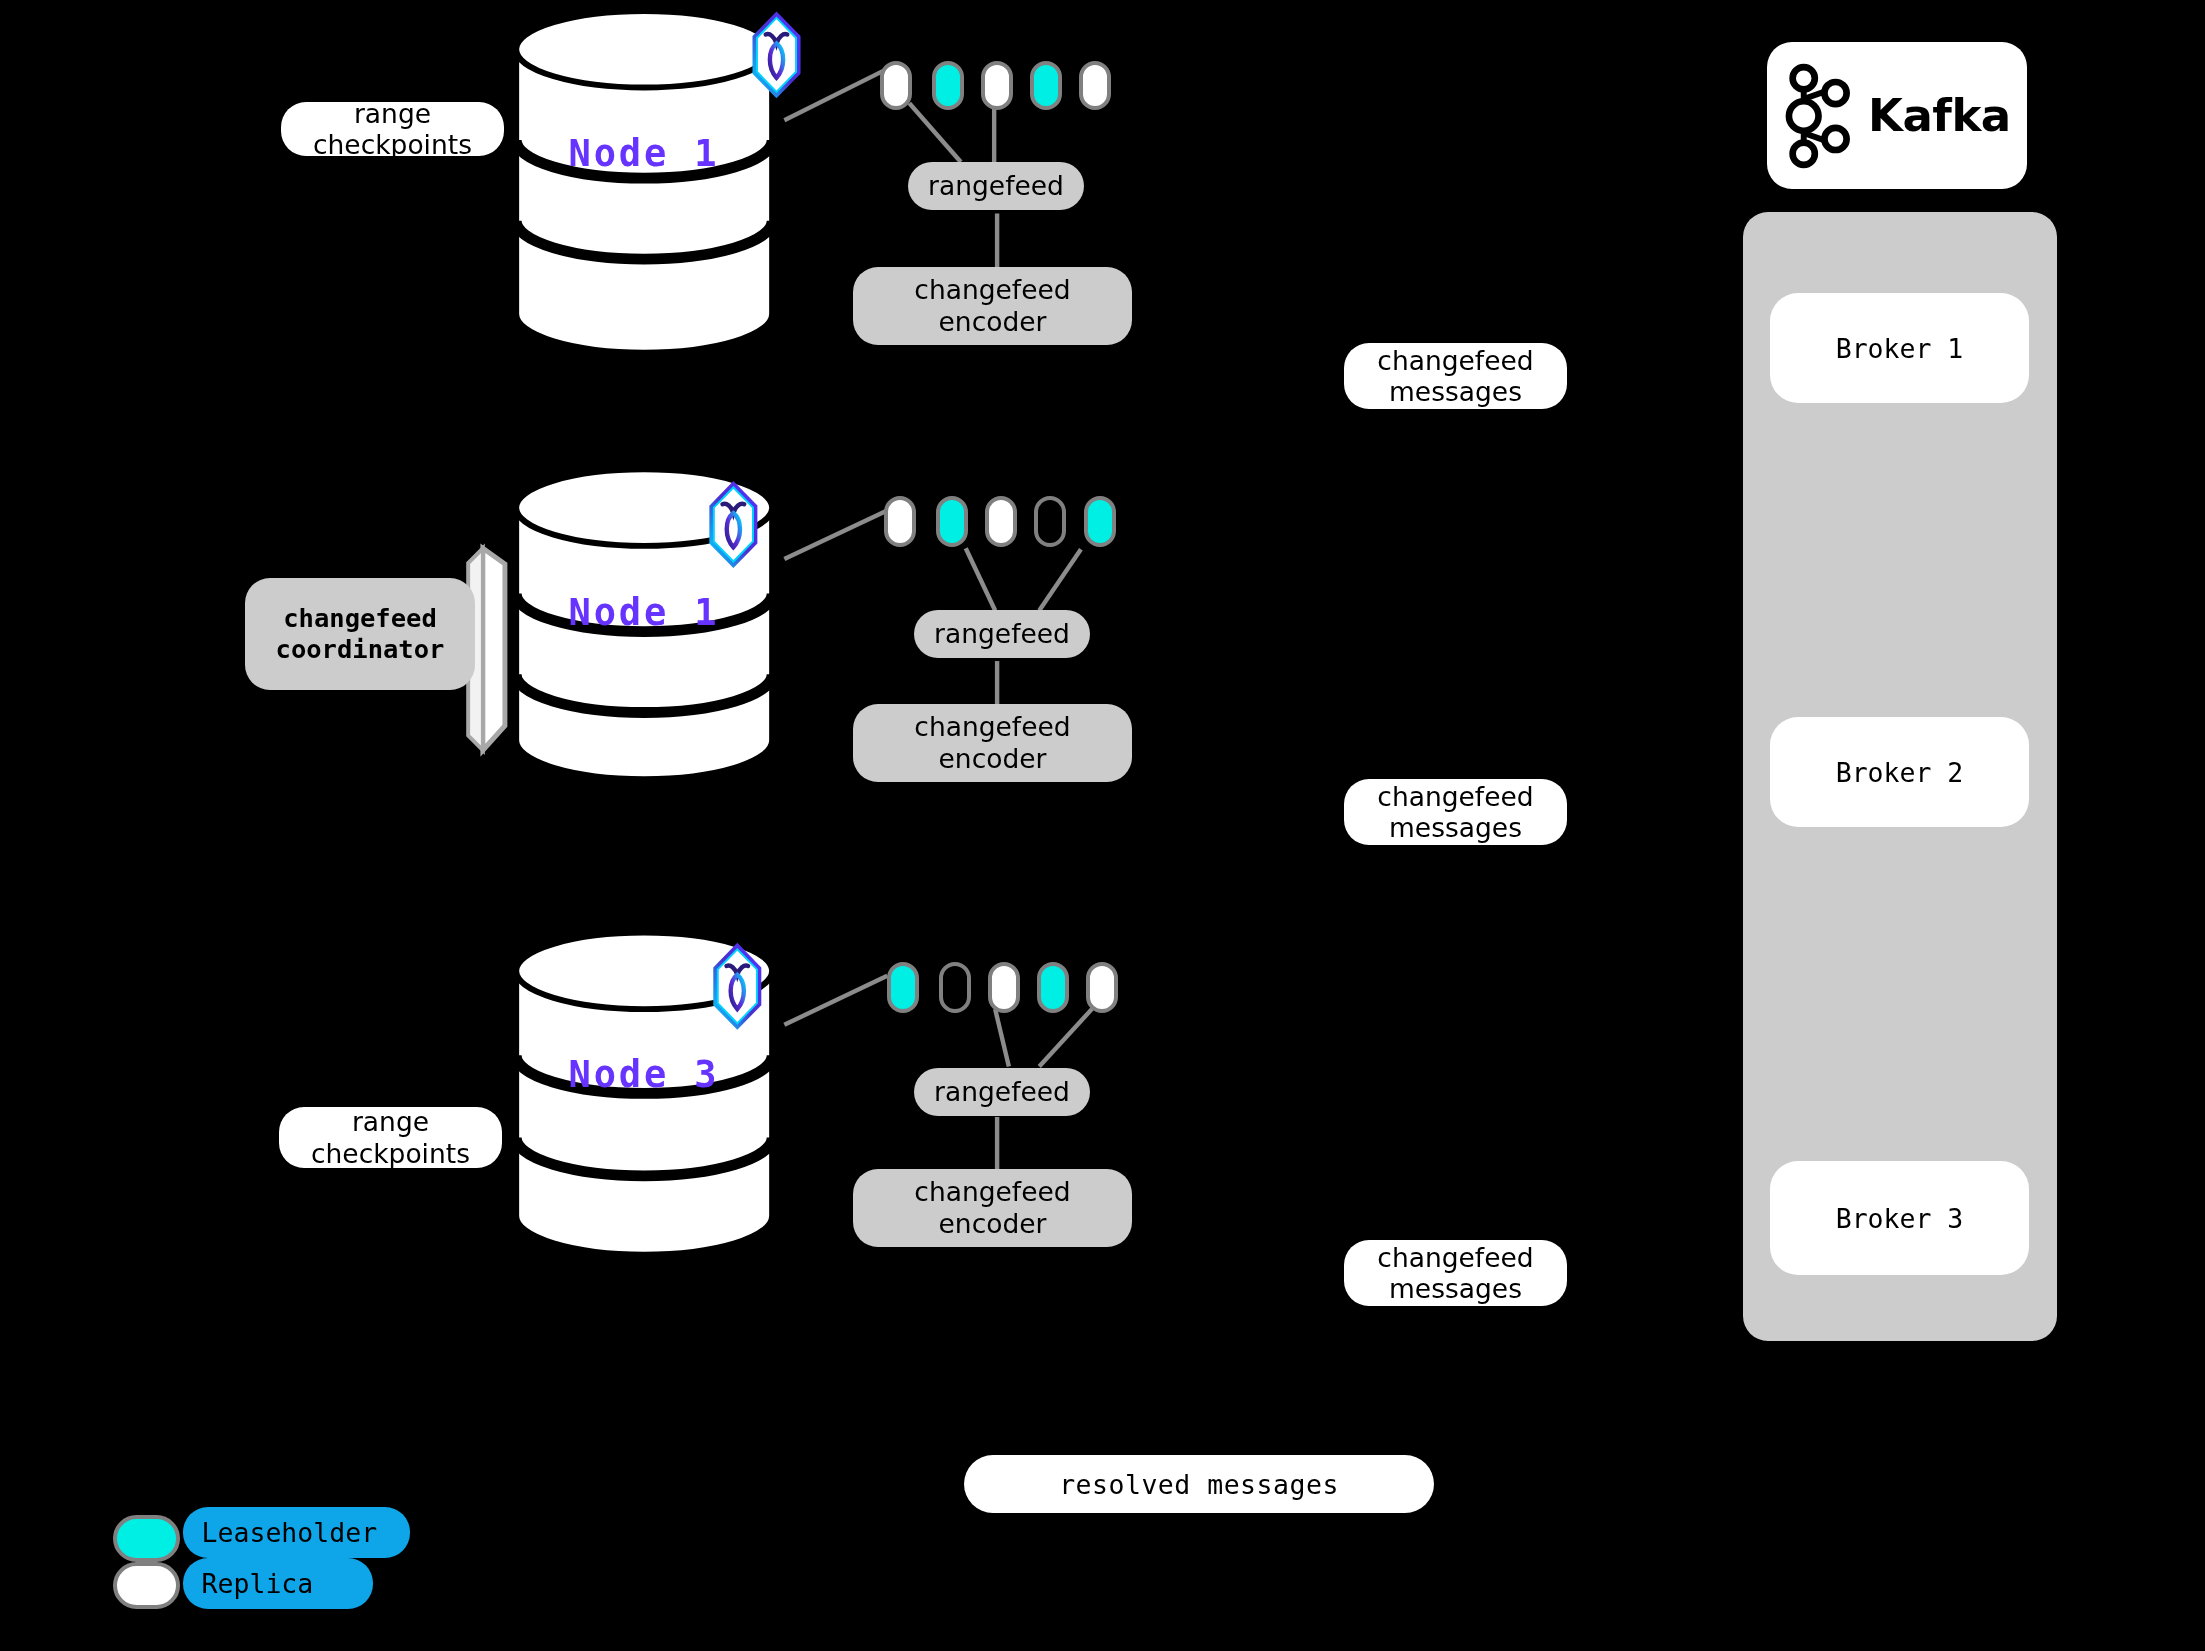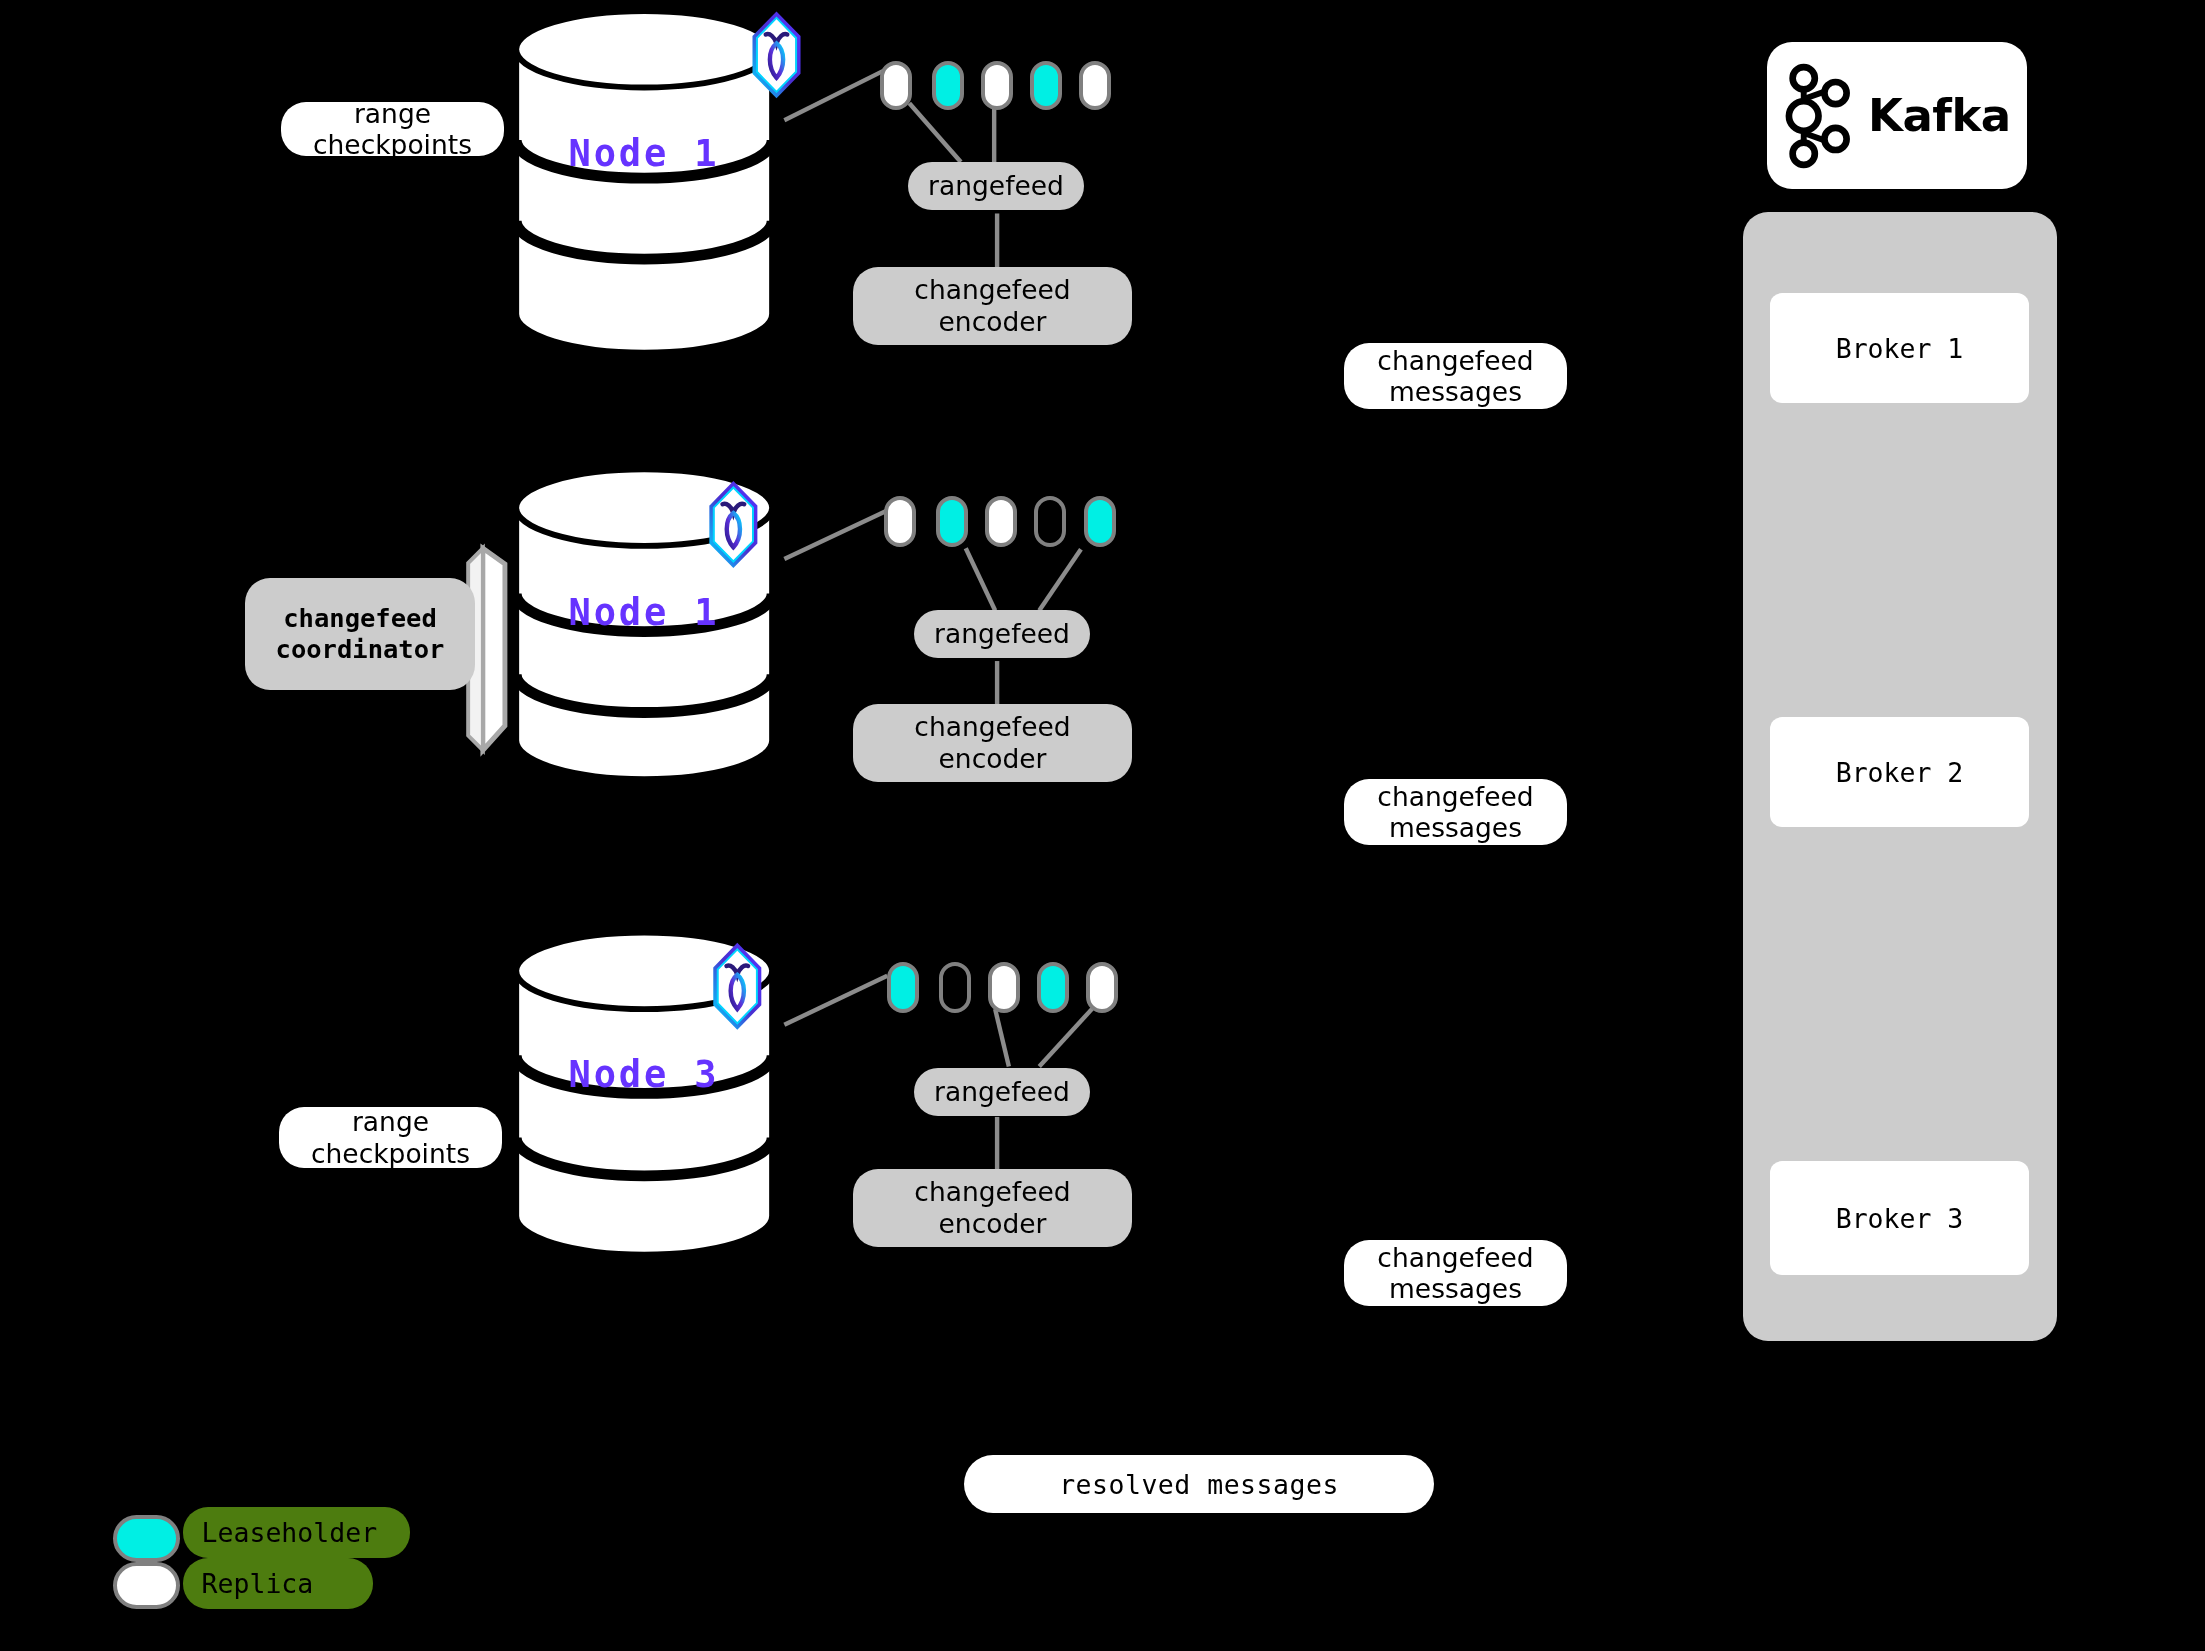--- a/index.html
+++ b/index.html
@@ -62,40 +62,40 @@
     background:#ffffff;
     display:flex;align-items:center;justify-content:center;
   }
   .kafka-word{
     font-family:"DejaVu Sans", sans-serif;
     font-weight:bold;font-size:45px;color:#000;
     letter-spacing:-0.5px;
   }
   .broker{
     background:#ffffff;color:#000;
-    border-radius:12px;
+    border-radius:28px;
     display:flex;align-items:center;justify-content:center;
     font-family:"DejaVu Sans Mono", monospace;
     font-size:26.5px;
   }
 
   
   .pill{
     background:#ffffff;color:#000;
     border-radius:98px;
     display:flex;align-items:center;justify-content:center;
     font-family:"DejaVu Sans Mono", monospace;
     font-size:26.5px;
     letter-spacing:0.5px;
   }
 
   
   .legend-sw{border:4.4px solid #808080;box-sizing:border-box;}
   .legend-text{
-    background:#4d7c0f;color:#000;
+    background:#0ea5e9;color:#000;
     display:flex;align-items:center;
     padding-left:18.6px;
     font-family:"DejaVu Sans Mono", monospace;
     font-size:26.5px;
   }
 </style>
 </head>
 <body>
 
 <div id="stage">

